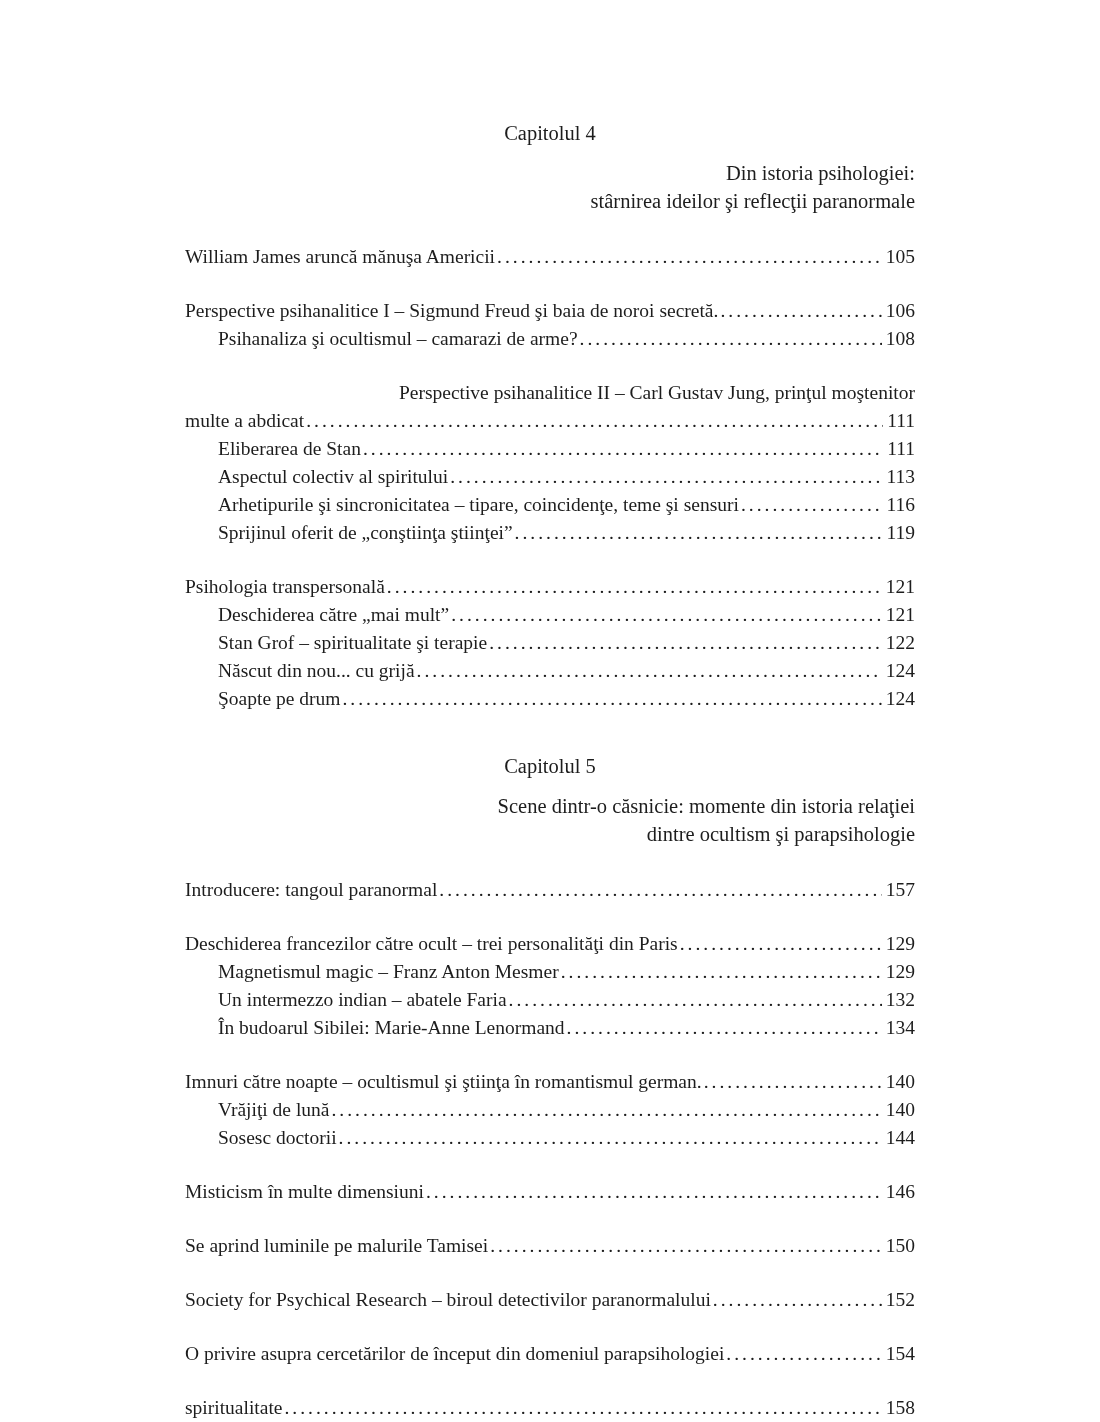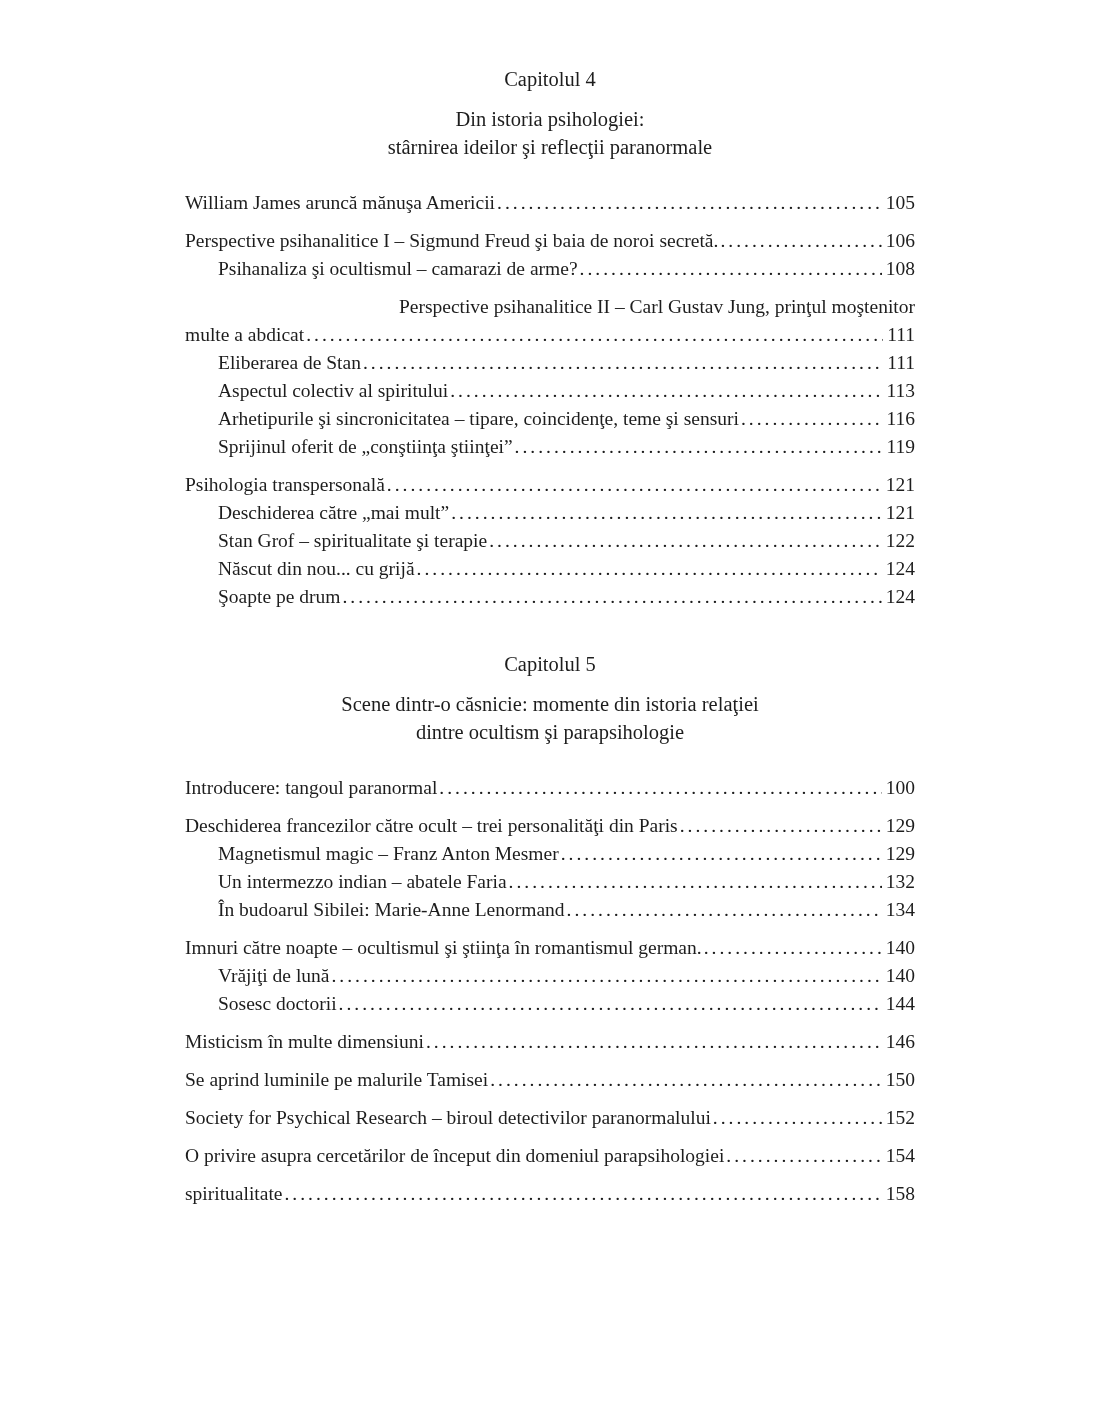--- a/index.html
+++ b/index.html
@@ -11,48 +11,48 @@
     height: 1422px;
     background: #ffffff;
     font-family: "Liberation Serif", "DejaVu Serif", serif;
     color: #1d1d1d;
     -webkit-font-smoothing: antialiased;
   }
   .page {
     box-sizing: border-box;
     width: 1100px;
     height: 1422px;
-    padding: 66px 185px 60px 185px;
+    padding: 120px 185px 60px 185px;
     overflow: hidden;
   }
   .chapter-section + .chapter-section {
     margin-top: 40px;
   }
   .chapter-heading {
     font-size: 20.5px;
     font-weight: normal;
     text-align: center;
     margin: 0;
     line-height: 26px;
   }
   .chapter-subtitle {
     margin-top: 13px;
     font-size: 20.5px;
-    text-align: center;
+    text-align: right;
     line-height: 28px;
   }
   .toc {
     margin-top: 28px;
   }
   .toc-entry {
     font-size: 19.5px;
     line-height: 28px;
   }
   .toc-entry.level-0 {
-    margin-top: 10px;
+    margin-top: 26px;
   }
   .toc-entry.level-1 {
     padding-left: 33px;
   }
   .entry-preline {
     white-space: nowrap;
     text-align: right;
   }
   .entry-row {
     display: flex;
@@ -189,21 +189,21 @@
         <h2 class="chapter-heading">Capitolul 5</h2>
         <div class="chapter-subtitle">
           <div class="subtitle-line">Scene dintr-o căsnicie: momente din istoria relaţiei</div>
           <div class="subtitle-line">dintre ocultism şi parapsihologie</div>
         </div>
         <div class="toc">
           <div class="toc-entry level-0">
             <div class="entry-row">
               <span class="entry-label">Introducere: tangoul paranormal</span>
               <span class="leader"></span>
-              <span class="entry-page">100</span>
+              <span class="entry-page">157</span>
             </div>
           </div>
           <div class="toc-entry level-0">
             <div class="entry-row">
               <span class="entry-label">Deschiderea francezilor către ocult – trei personalităţi din Paris</span>
               <span class="leader"></span>
               <span class="entry-page">129</span>
             </div>
           </div>
           <div class="toc-entry level-1">

